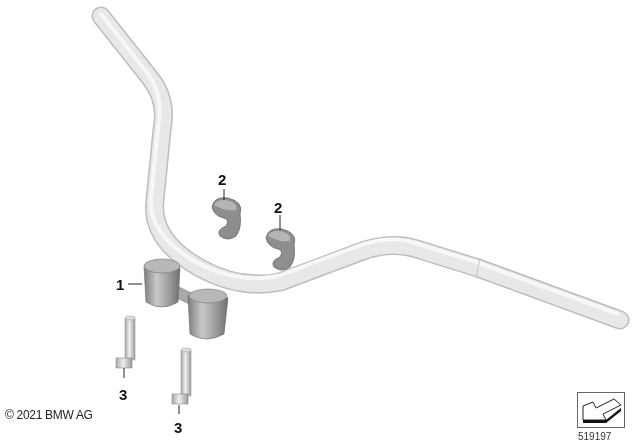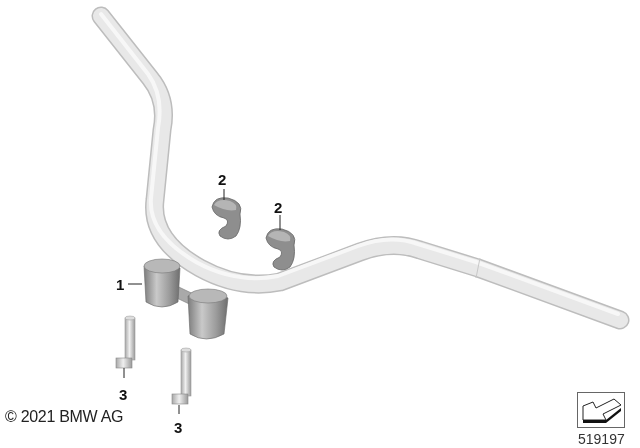--- a/index.html
+++ b/index.html
@@ -1,20 +1,20 @@
 <!DOCTYPE html>
 <html><head>
 <meta charset="utf-8">
 <style>
   html, body { margin: 0; padding: 0; background: #ffffff; }
   body { width: 640px; height: 448px; position: relative; overflow: hidden; font-family: "Liberation Sans", sans-serif; }
   #diagram { position: absolute; left: 0; top: 0; width: 640px; height: 448px; }
   .callout { position: absolute; font-family: "Liberation Sans", sans-serif; font-weight: bold; font-size: 15px; color: #111; line-height: 1; }
-  .copyright { position: absolute; left: 5px; top: 408px; font-size: 16px; color: #222; letter-spacing: -0.3px; }
-  .ref-number { position: absolute; left: 578px; top: 431px; font-size: 14px; color: #333; width: 46px; text-align: center; }
+  .copyright { position: absolute; left: 5px; top: 408px; font-size: 12px; color: #222; letter-spacing: -0.3px; }
+  .ref-number { position: absolute; left: 578px; top: 431px; font-size: 10px; color: #333; width: 46px; text-align: left; }
 </style>
 </head>
 <body>
 
 <svg id="diagram" viewBox="0 0 640 448" xmlns="http://www.w3.org/2000/svg">
   <defs>
     <linearGradient id="metal" x1="0" y1="0" x2="1" y2="0">
       <stop offset="0" stop-color="#7d7d7d"></stop>
       <stop offset="0.35" stop-color="#c9c9c9"></stop>
       <stop offset="0.7" stop-color="#9c9c9c"></stop>

